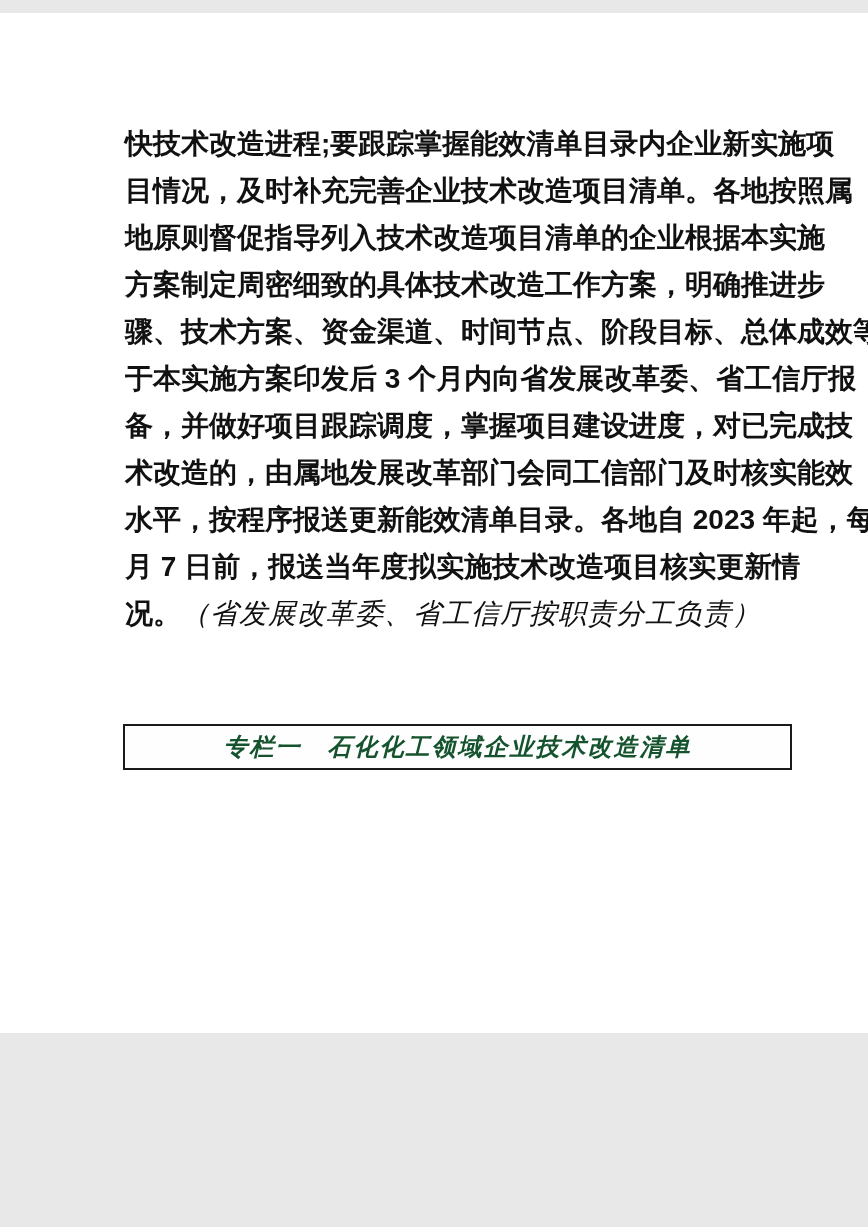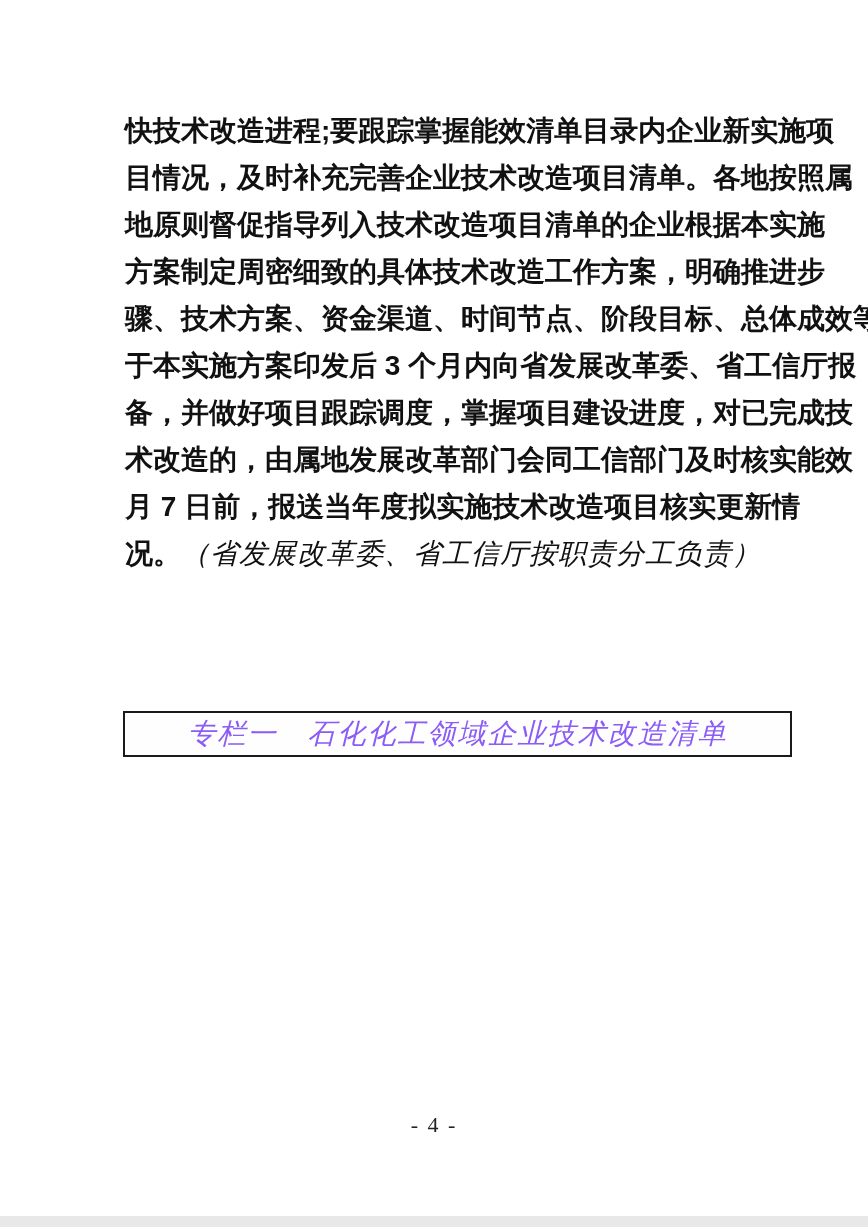--- a/index.html
+++ b/index.html
@@ -3,22 +3,22 @@
 <meta charset="utf-8">
 <style>
   html, body {
     margin: 0;
     padding: 0;
     background: #e8e8e8;
   }
   .page {
     position: relative;
     width: 868px;
-    height: 1216px;
-    margin: 0 auto;
+    height: 1020px;
+    margin: 13px auto;
     background: #ffffff;
     overflow: hidden;
     font-family: "Liberation Sans", sans-serif;
   }
   .body-text {
     position: absolute;
     left: 125px;
     top: 107px;
     width: 626px;
     color: #111111;
@@ -52,23 +52,23 @@
     height: 42px;
     border: 2px solid #1a1a1a;
     background: #fefefe;
     display: flex;
     align-items: center;
     justify-content: center;
   }
   .column-box .title {
     font-family: "Liberation Serif", serif;
     font-style: italic;
-    font-size: 28px;
-    font-weight: 400;
-    color: #8b5cf6;
+    font-size: 24px;
+    font-weight: 700;
+    color: #14532d;
     letter-spacing: 2px;
   }
   .page-number {
     position: absolute;
     left: 0;
     top: 1112px;
     width: 100%;
     text-align: center;
     font-family: "Liberation Serif", serif;
     font-size: 22px;
@@ -83,20 +83,21 @@
 
   <div class="body-text">
     <div class="tline">快技术改造进程;要跟踪掌握能效清单目录内企业新实施项</div>
     <div class="tline">目情况，及时补充完善企业技术改造项目清单。各地按照属</div>
     <div class="tline">地原则督促指导列入技术改造项目清单的企业根据本实施</div>
     <div class="tline">方案制定周密细致的具体技术改造工作方案，明确推进步</div>
     <div class="tline">骤、技术方案、资金渠道、时间节点、阶段目标、总体成效等</div>
     <div class="tline">于本实施方案印发后 3 个月内向省发展改革委、省工信厅报</div>
     <div class="tline">备，并做好项目跟踪调度，掌握项目建设进度，对已完成技</div>
     <div class="tline">术改造的，由属地发展改革部门会同工信部门及时核实能效</div>
+    <div class="tline">水平，按程序报送更新能效清单目录。各地自 2023 年起，每</div>
     <div class="tline">月 7 日前，报送当年度拟实施技术改造项目核实更新情</div>
     <div class="tline last">
       <span>况。</span><span class="kaiti">（省发展改革委、省工信厅按职责分工负责）</span>
     </div>
   </div>
 
   <div class="column-box">
     <span class="title">专栏一　石化化工领域企业技术改造清单</span>
   </div>
 

